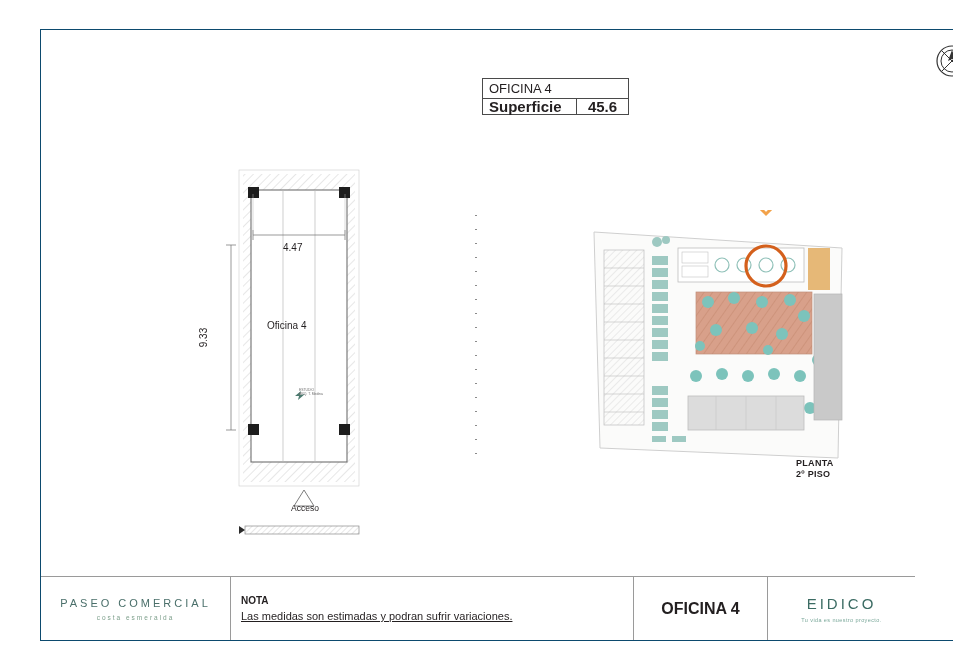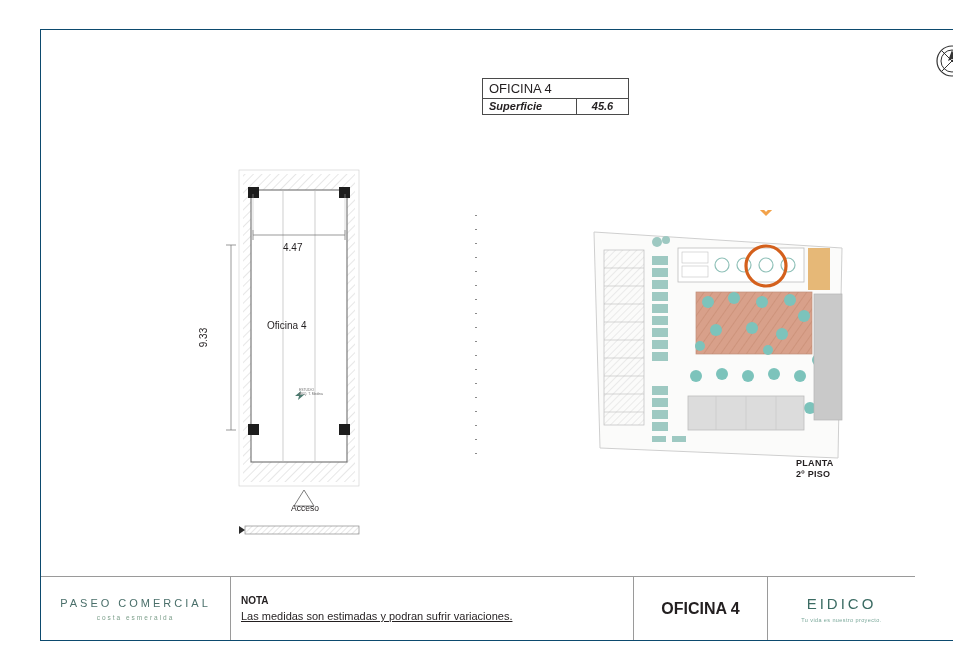--- a/index.html
+++ b/index.html
@@ -51,23 +51,22 @@
     line-height: 19px;
     padding-left: 6px;
     font-size: 13px;
     border-bottom: 1px solid #4a4a4a;
     white-space: nowrap;
   }
   #area-block .row2 {
     display: flex;
     height: 15px;
     align-items: center;
-    font-size: 11px;
+    font-size: 15px;
     font-weight: bold;
-    font-style: italic;
   }
   #area-block .row2 .lbl {
     flex: 0 0 94px;
     padding-left: 6px;
     border-right: 1px solid #4a4a4a;
     height: 15px;
     line-height: 15px;
     box-sizing: border-box;
   }
   #area-block .row2 .val {

